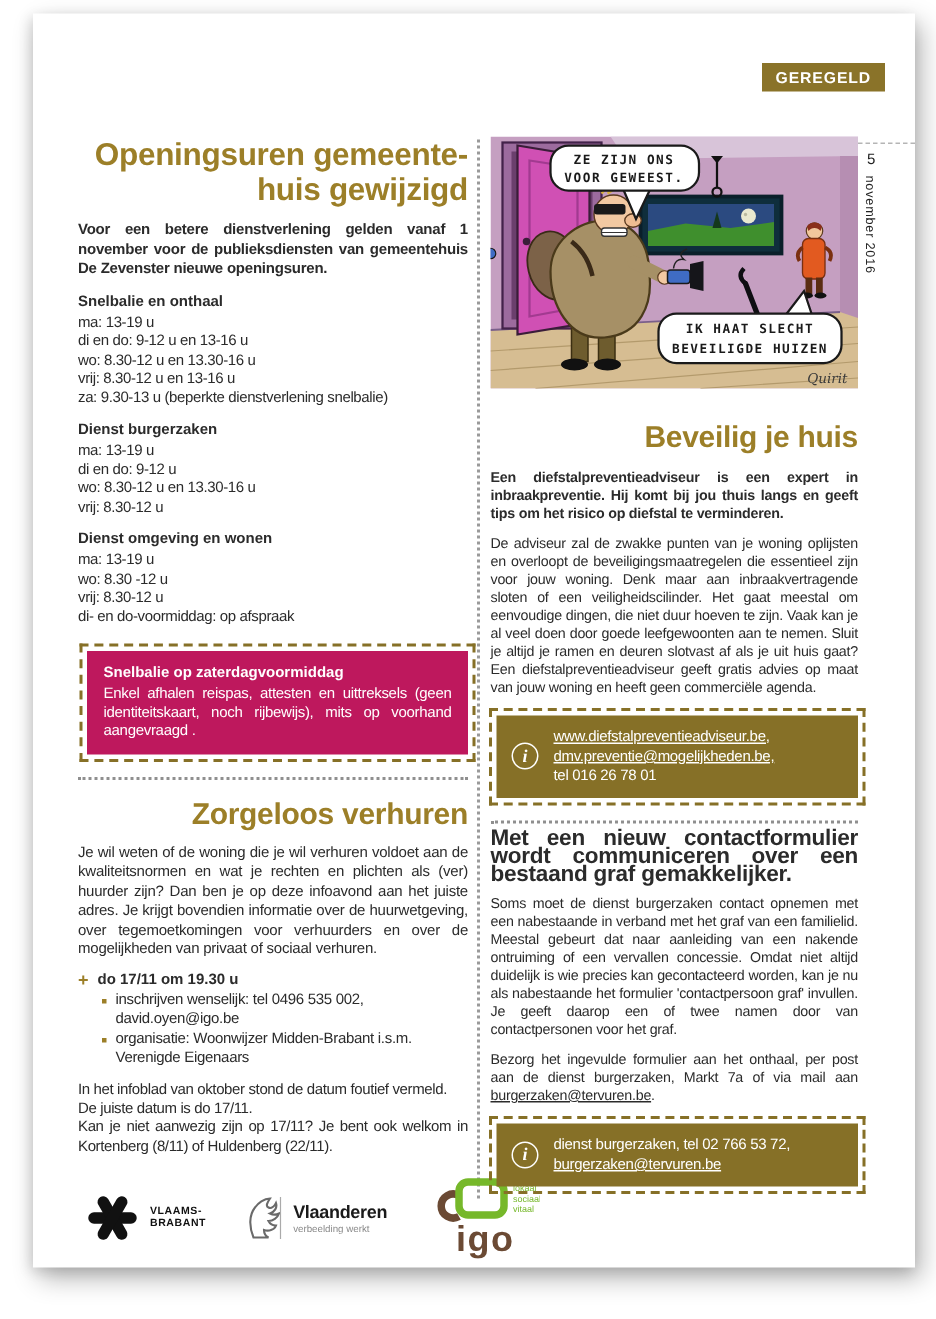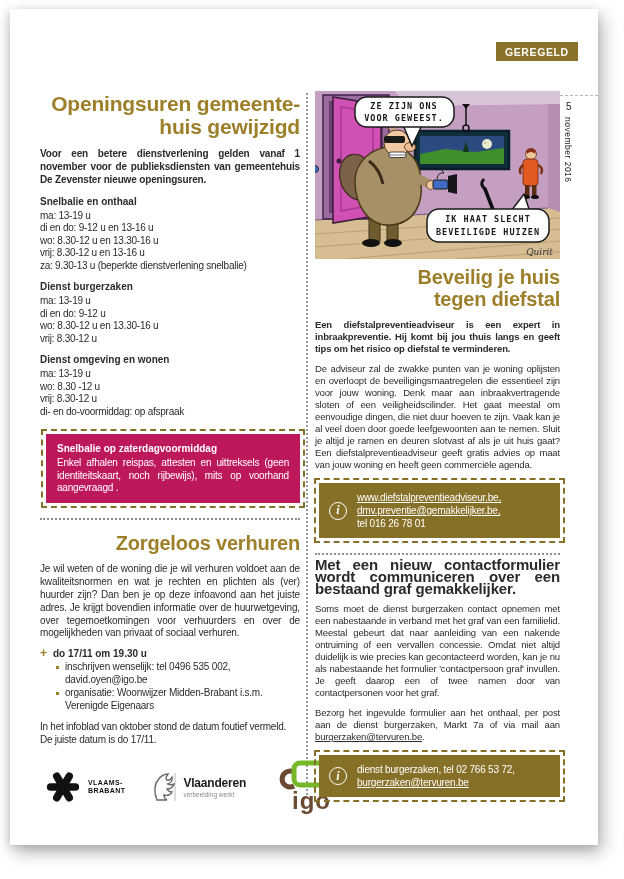--- a/index.html
+++ b/index.html
@@ -3,21 +3,21 @@
 <meta charset="utf-8">
 <style>
   html,body{margin:0;padding:0;background:#ffffff;}
   *{box-sizing:border-box;}
   .canvas{
     position:relative;width:624px;height:879px;overflow:hidden;
     font-family:"Liberation Sans","DejaVu Sans",sans-serif;color:#2b2b2b;
     background:#fff;
   }
   .sheet{
-    position:absolute;left:10px;top:9px;width:588px;height:836px;background:#fff;
+    position:absolute;left:22px;top:9px;width:588px;height:836px;background:#fff;
     box-shadow:4px 7px 16px rgba(0,0,0,.30), -2px 2px 8px rgba(0,0,0,.12);
   }
   
   .badge{
     position:absolute;left:486px;top:33px;background:#8a7329;color:#fff;
     font-weight:bold;font-size:10.5px;letter-spacing:.6px;padding:4px 9px 3px 9px;
   }
   
   .edge-dash{position:absolute;left:550px;top:86px;width:38px;border-top:1px dashed #b5b5b5;}
   .pageno{position:absolute;left:556px;top:92px;font-size:10px;color:#222;}
@@ -143,20 +143,21 @@
         </div>
         <div class="ev-item">
           <span class="sqb"></span>
           <span>organisatie: Woonwijzer Midden-Brabant i.s.m. Verenigde Eigenaars</span>
         </div>
       </div>
 
       <div class="txt-l notes" style="margin-top:9px;">
         <div>In het infoblad van oktober stond de datum foutief vermeld.</div>
         <div>De juiste datum is do 17/11.</div>
+        <div style="text-align:justify;">Kan je niet aanwezig zijn op 17/11? Je bent ook welkom in Kortenberg (8/11) of Huldenberg (22/11).</div>
       </div>
 
       <div class="logos">
         <div class="logo">
           <svg width="38" height="38" viewBox="0 0 40 40">
             <g fill="#111">
               <rect x="3" y="16" width="34" height="8" rx="4"></rect>
               <rect x="3" y="16" width="34" height="8" rx="4" transform="rotate(60 20 20)"></rect>
               <rect x="3" y="16" width="34" height="8" rx="4" transform="rotate(120 20 20)"></rect>
             </g>
@@ -261,32 +262,31 @@
         <text x="89" y="18" text-anchor="middle" font-family="DejaVu Sans Mono, monospace" font-size="8.5" font-weight="bold" letter-spacing="1" fill="#1a1a1a">ZE ZIJN ONS</text>
         <text x="89" y="30" text-anchor="middle" font-family="DejaVu Sans Mono, monospace" font-size="8.5" font-weight="bold" letter-spacing="1" fill="#1a1a1a">VOOR GEWEEST.</text>
 
         <path d="M196,120 L209,103 L215,121" fill="#fff" stroke="#1a1a1a" stroke-width="1.5"></path>
         <rect x="112" y="118" width="122" height="33" rx="12" fill="#fff" stroke="#1a1a1a" stroke-width="1.5"></rect>
         <text x="173" y="131" text-anchor="middle" font-family="DejaVu Sans Mono, monospace" font-size="8.5" font-weight="bold" letter-spacing="1" fill="#1a1a1a">IK HAAT SLECHT</text>
         <text x="173" y="144" text-anchor="middle" font-family="DejaVu Sans Mono, monospace" font-size="8.5" font-weight="bold" letter-spacing="1" fill="#1a1a1a">BEVEILIGDE HUIZEN</text>
         <text x="238" y="164" text-anchor="end" font-family="DejaVu Serif, serif" font-style="italic" font-size="9" fill="#3a3a3a">Quirit</text>
       </svg>
 
-      <h2 style="margin-top:8px;">
+      <h2 style="margin-top:23px;">
         <span>Beveilig je huis</span><br>
-        <span>tegen diefstal</span>
       </h2>
       <p class="txt lede" style="font-size:9.5px;line-height:12px;">Een diefstalpreventieadviseur is een expert in inbraakpreventie. Hij komt bij jou thuis langs en geeft tips om het risico op diefstal te verminderen.</p>
       <p class="txt" style="font-size:9.5px;line-height:12px;">De adviseur zal de zwakke punten van je woning oplijsten en overloopt de beveiligingsmaatregelen die essentieel zijn voor jouw woning. Denk maar aan inbraakvertragende sloten of een veiligheidscilinder. Het gaat meestal om eenvoudige dingen, die niet duur hoeven te zijn. Vaak kan je al veel doen door goede leefgewoonten aan te nemen. Sluit je altijd je ramen en deuren slotvast af als je uit huis gaat? Een diefstalpreventieadviseur geeft gratis advies op maat van jouw woning en heeft geen commerciële agenda.</p>
 
       <div class="infobox">
         <div class="info-icn">i</div>
         <div class="lines">
           <div><span class="ibox-link">www.diefstalpreventieadviseur.be,</span></div>
-          <div><span class="ibox-link">dmv.preventie@gemakkelijker.be,</span></div>
+          <div><span class="ibox-link">dmv.preventie@mogelijkheden.be,</span></div>
           <div>tel 016 26 78 01</div>
         </div>
       </div>
 
       <div class="dotted-hr"></div>
 
       <p class="txt lede" style="font-size:15px;line-height:12px;">Met een nieuw contactformulier wordt communiceren over een bestaand graf gemakkelijker.</p>
       <p class="txt" style="font-size:9.5px;line-height:12px;">Soms moet de dienst burgerzaken contact opnemen met een nabestaande in verband met het graf van een familielid. Meestal gebeurt dat naar aanleiding van een nakende ontruiming of een vervallen concessie. Omdat niet altijd duidelijk is wie precies kan gecontacteerd worden, kan je nu als nabestaande het formulier 'contactpersoon graf' invullen. Je geeft daarop een of twee namen door van contactpersonen voor het graf.</p>
       <p class="txt" style="font-size:9.5px;line-height:12px;"><span>Bezorg het ingevulde formulier aan het onthaal, per post aan de dienst burgerzaken, Markt 7a of via mail aan </span><span class="tlink">burgerzaken@tervuren.be</span><span>.</span></p>
 

